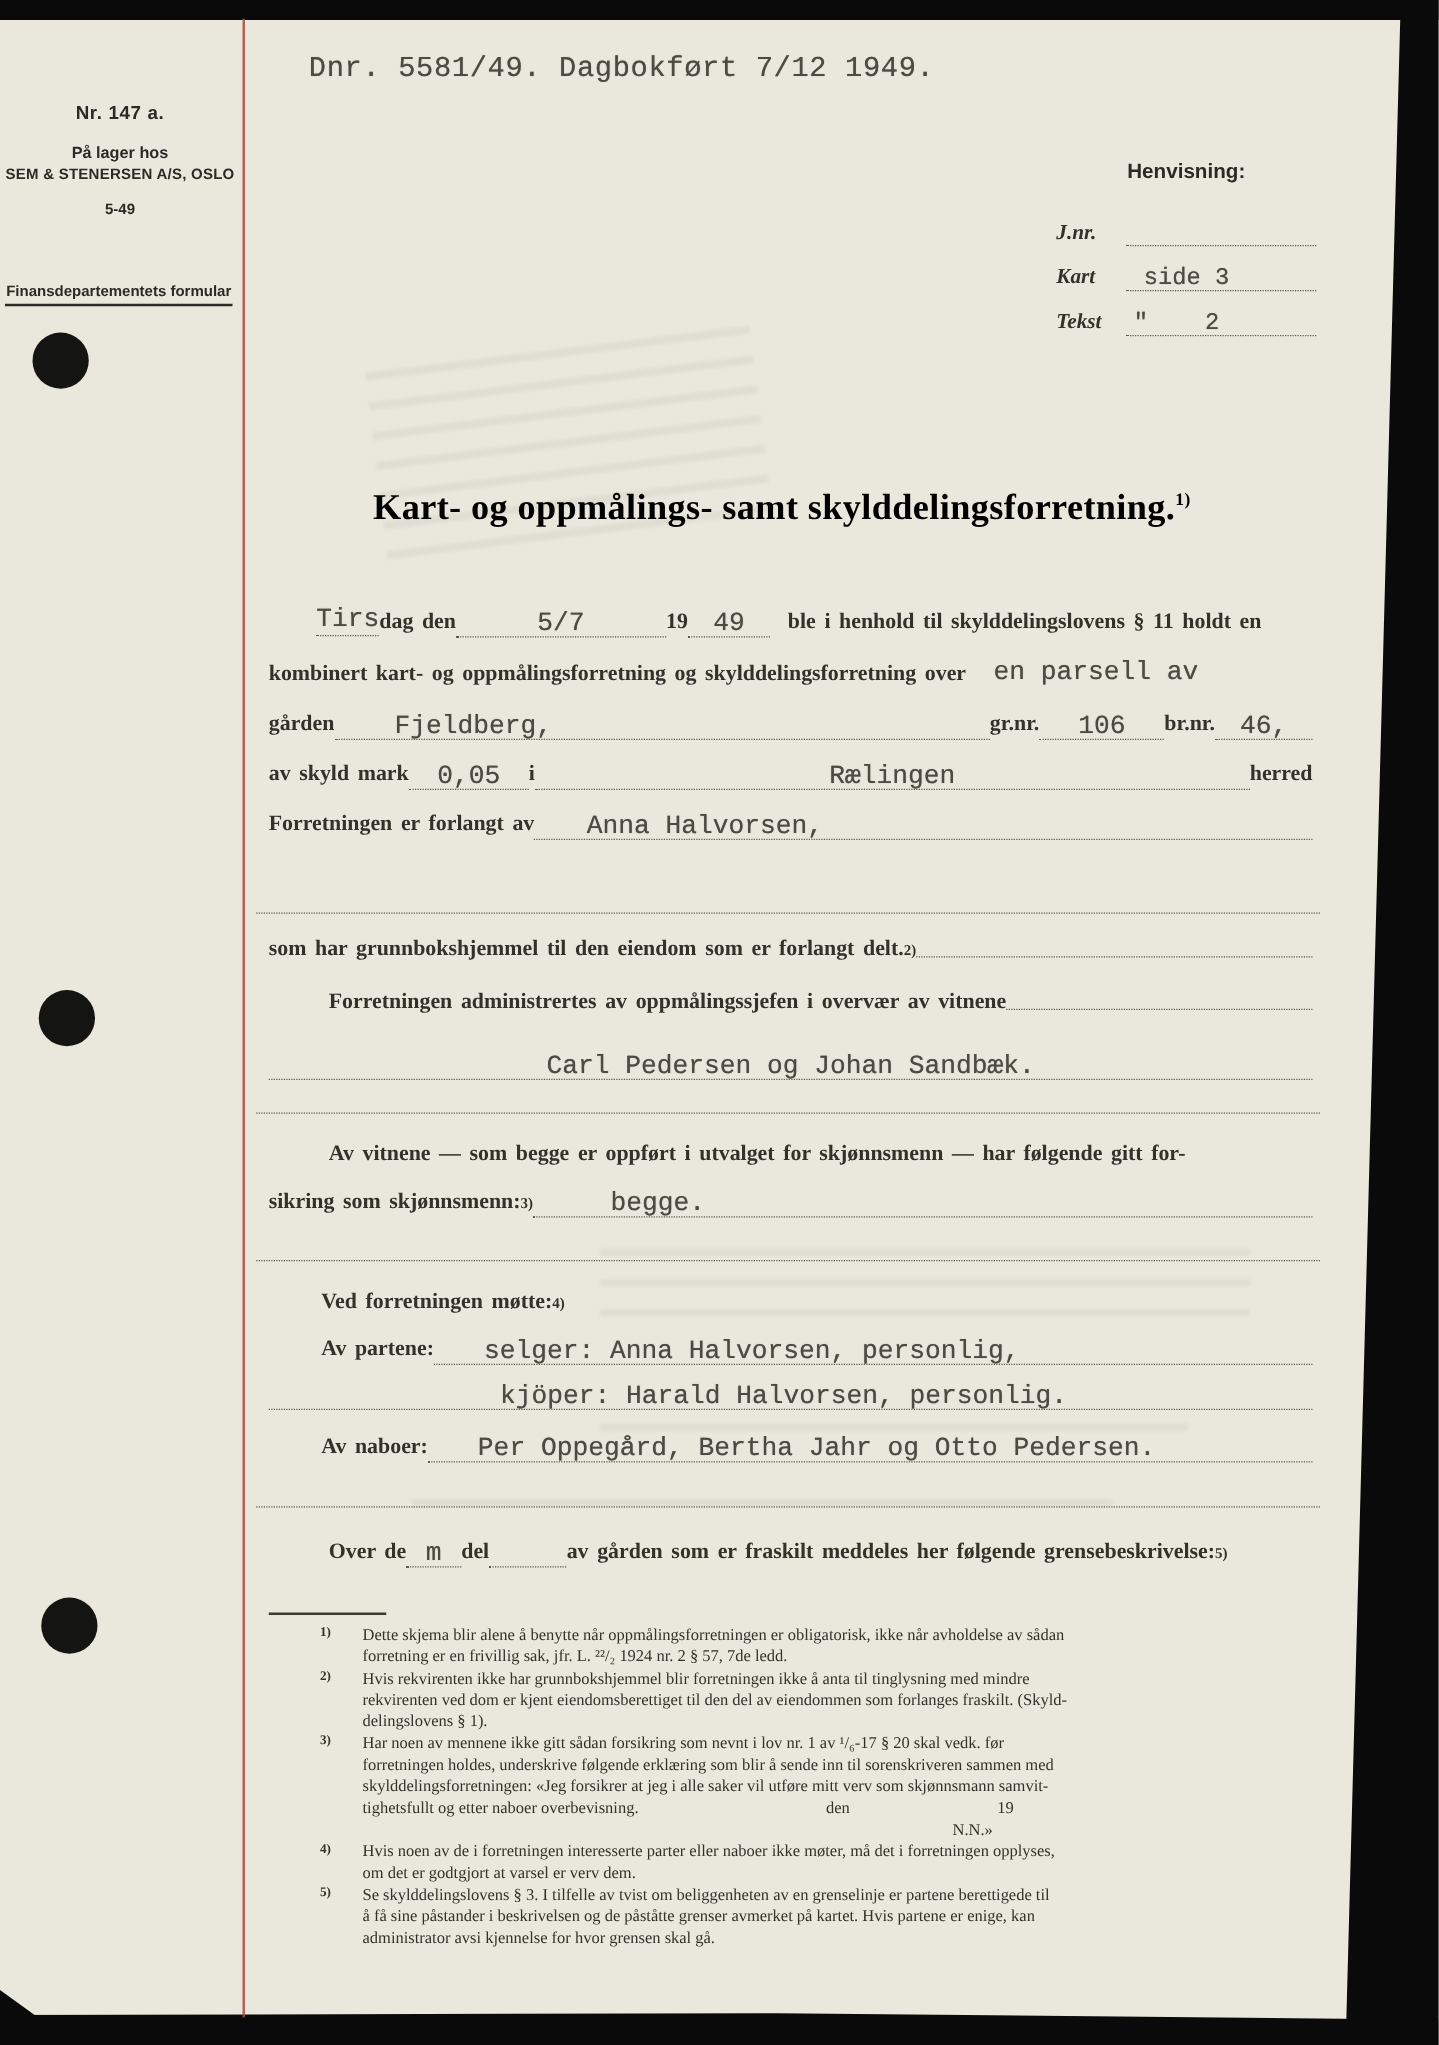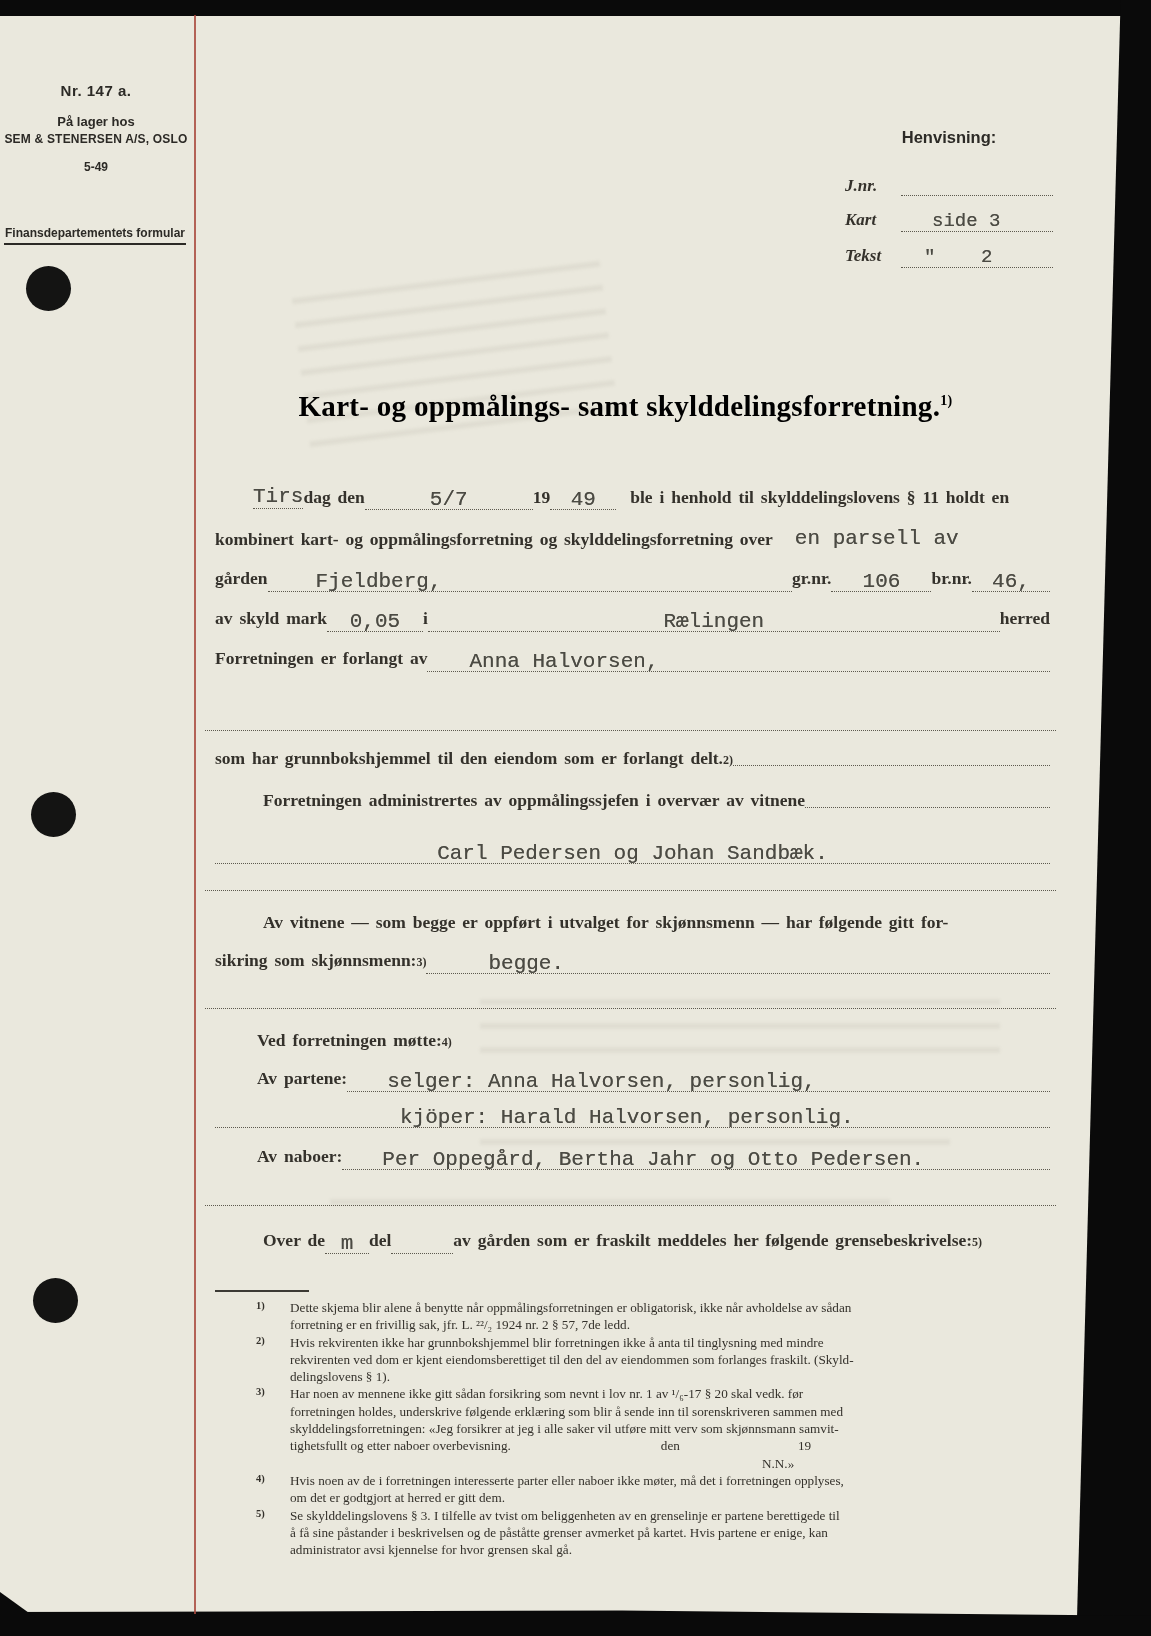--- a/index.html
+++ b/index.html
@@ -42,21 +42,21 @@
   .typed-header{position:absolute;left:247px;top:42px;font-size:23px;letter-spacing:.5px;}
 
   
   .henvisning{position:absolute;left:845px;top:128px;width:208px;}
   .henv-title{font-family:"Liberation Sans", sans-serif;font-weight:bold;font-size:16.5px;
     text-align:center;color:#2c2a26;}
   .henv-row{display:flex;align-items:baseline;margin-top:13px;}
   .henv-row.first{margin-top:29px;}
   .henv-label{font-style:italic;font-weight:bold;font-size:17px;width:56px;flex:none;}
   .henv-fill{flex:1;border-bottom:1.6px dotted #5d594e;min-height:4px;}
-  .henv-value{font-size:19px;white-space:pre;display:inline-block;transform:translateY(1px);margin-left:17px;}
+  .henv-value{font-size:19px;white-space:pre;display:inline-block;transform:translateY(1px);}
 
   
   .form-title{position:absolute;left:205px;right:105px;top:390px;text-align:center;
     font-size:29px;font-weight:bold;letter-spacing:.3px;color:#000000;}
   .form-title sup{font-size:14px;}
 
   
   .row{position:absolute;left:215px;right:101px;display:flex;align-items:baseline;
     font-size:17.5px;font-weight:bold;word-spacing:2.5px;white-space:nowrap;}
   .row .typed{font-size:21px;font-weight:normal;word-spacing:0;position:relative;top:-1px;}
@@ -107,20 +107,21 @@
   <div class="bleed" style="left:330px;top:1190px;width:560px;height:24px;"></div>
 
   <div class="stamp">
     <div class="stamp-number">Nr. 147 a.</div>
     <div class="stamp-stock1">På lager hos</div>
     <div class="stamp-stock2">SEM &amp; STENERSEN A/S, OSLO</div>
     <div class="stamp-edition">5-49</div>
   </div>
   <div class="stamp-formular">Finansdepartementets formular</div>
 
+  <div class="typed typed-header">Dnr. 5581/49. Dagbokført 7/12 1949.</div>
 
   <div class="henvisning">
     <div class="henv-title">Henvisning:</div>
     <div class="henv-row first">
       <span class="henv-label">J.nr.</span>
       <span class="henv-fill"><span class="typed henv-value"></span></span>
     </div>
     <div class="henv-row">
       <span class="henv-label">Kart</span>
       <span class="henv-fill"><span class="typed henv-value" style="padding-left:14px;">side 3</span></span>
@@ -294,21 +295,21 @@
           <span class="fn-year">19</span>
         </div>
         <div class="fn-sign">N.N.»</div>
       </div>
     </div>
 
     <div class="fn">
       <div class="fn-ref"><span>4)</span></div>
       <div class="fn-text">
         <div>Hvis noen av de i forretningen interesserte parter eller naboer ikke møter, må det i forretningen opplyses,</div>
-        <div>om det er godtgjort at herred er gitt dem.</div>
+        <div>om det er godtgjort at varsel er verv dem.</div>
       </div>
     </div>
 
     <div class="fn">
       <div class="fn-ref"><span>5)</span></div>
       <div class="fn-text">
         <div>Se skylddelingslovens § 3.  I tilfelle av tvist om beliggenheten av en grenselinje er partene berettigede til</div>
         <div>å få sine påstander i beskrivelsen og de påståtte grenser avmerket på kartet.  Hvis partene er enige, kan</div>
         <div>administrator avsi kjennelse for hvor grensen skal gå.</div>
       </div>

